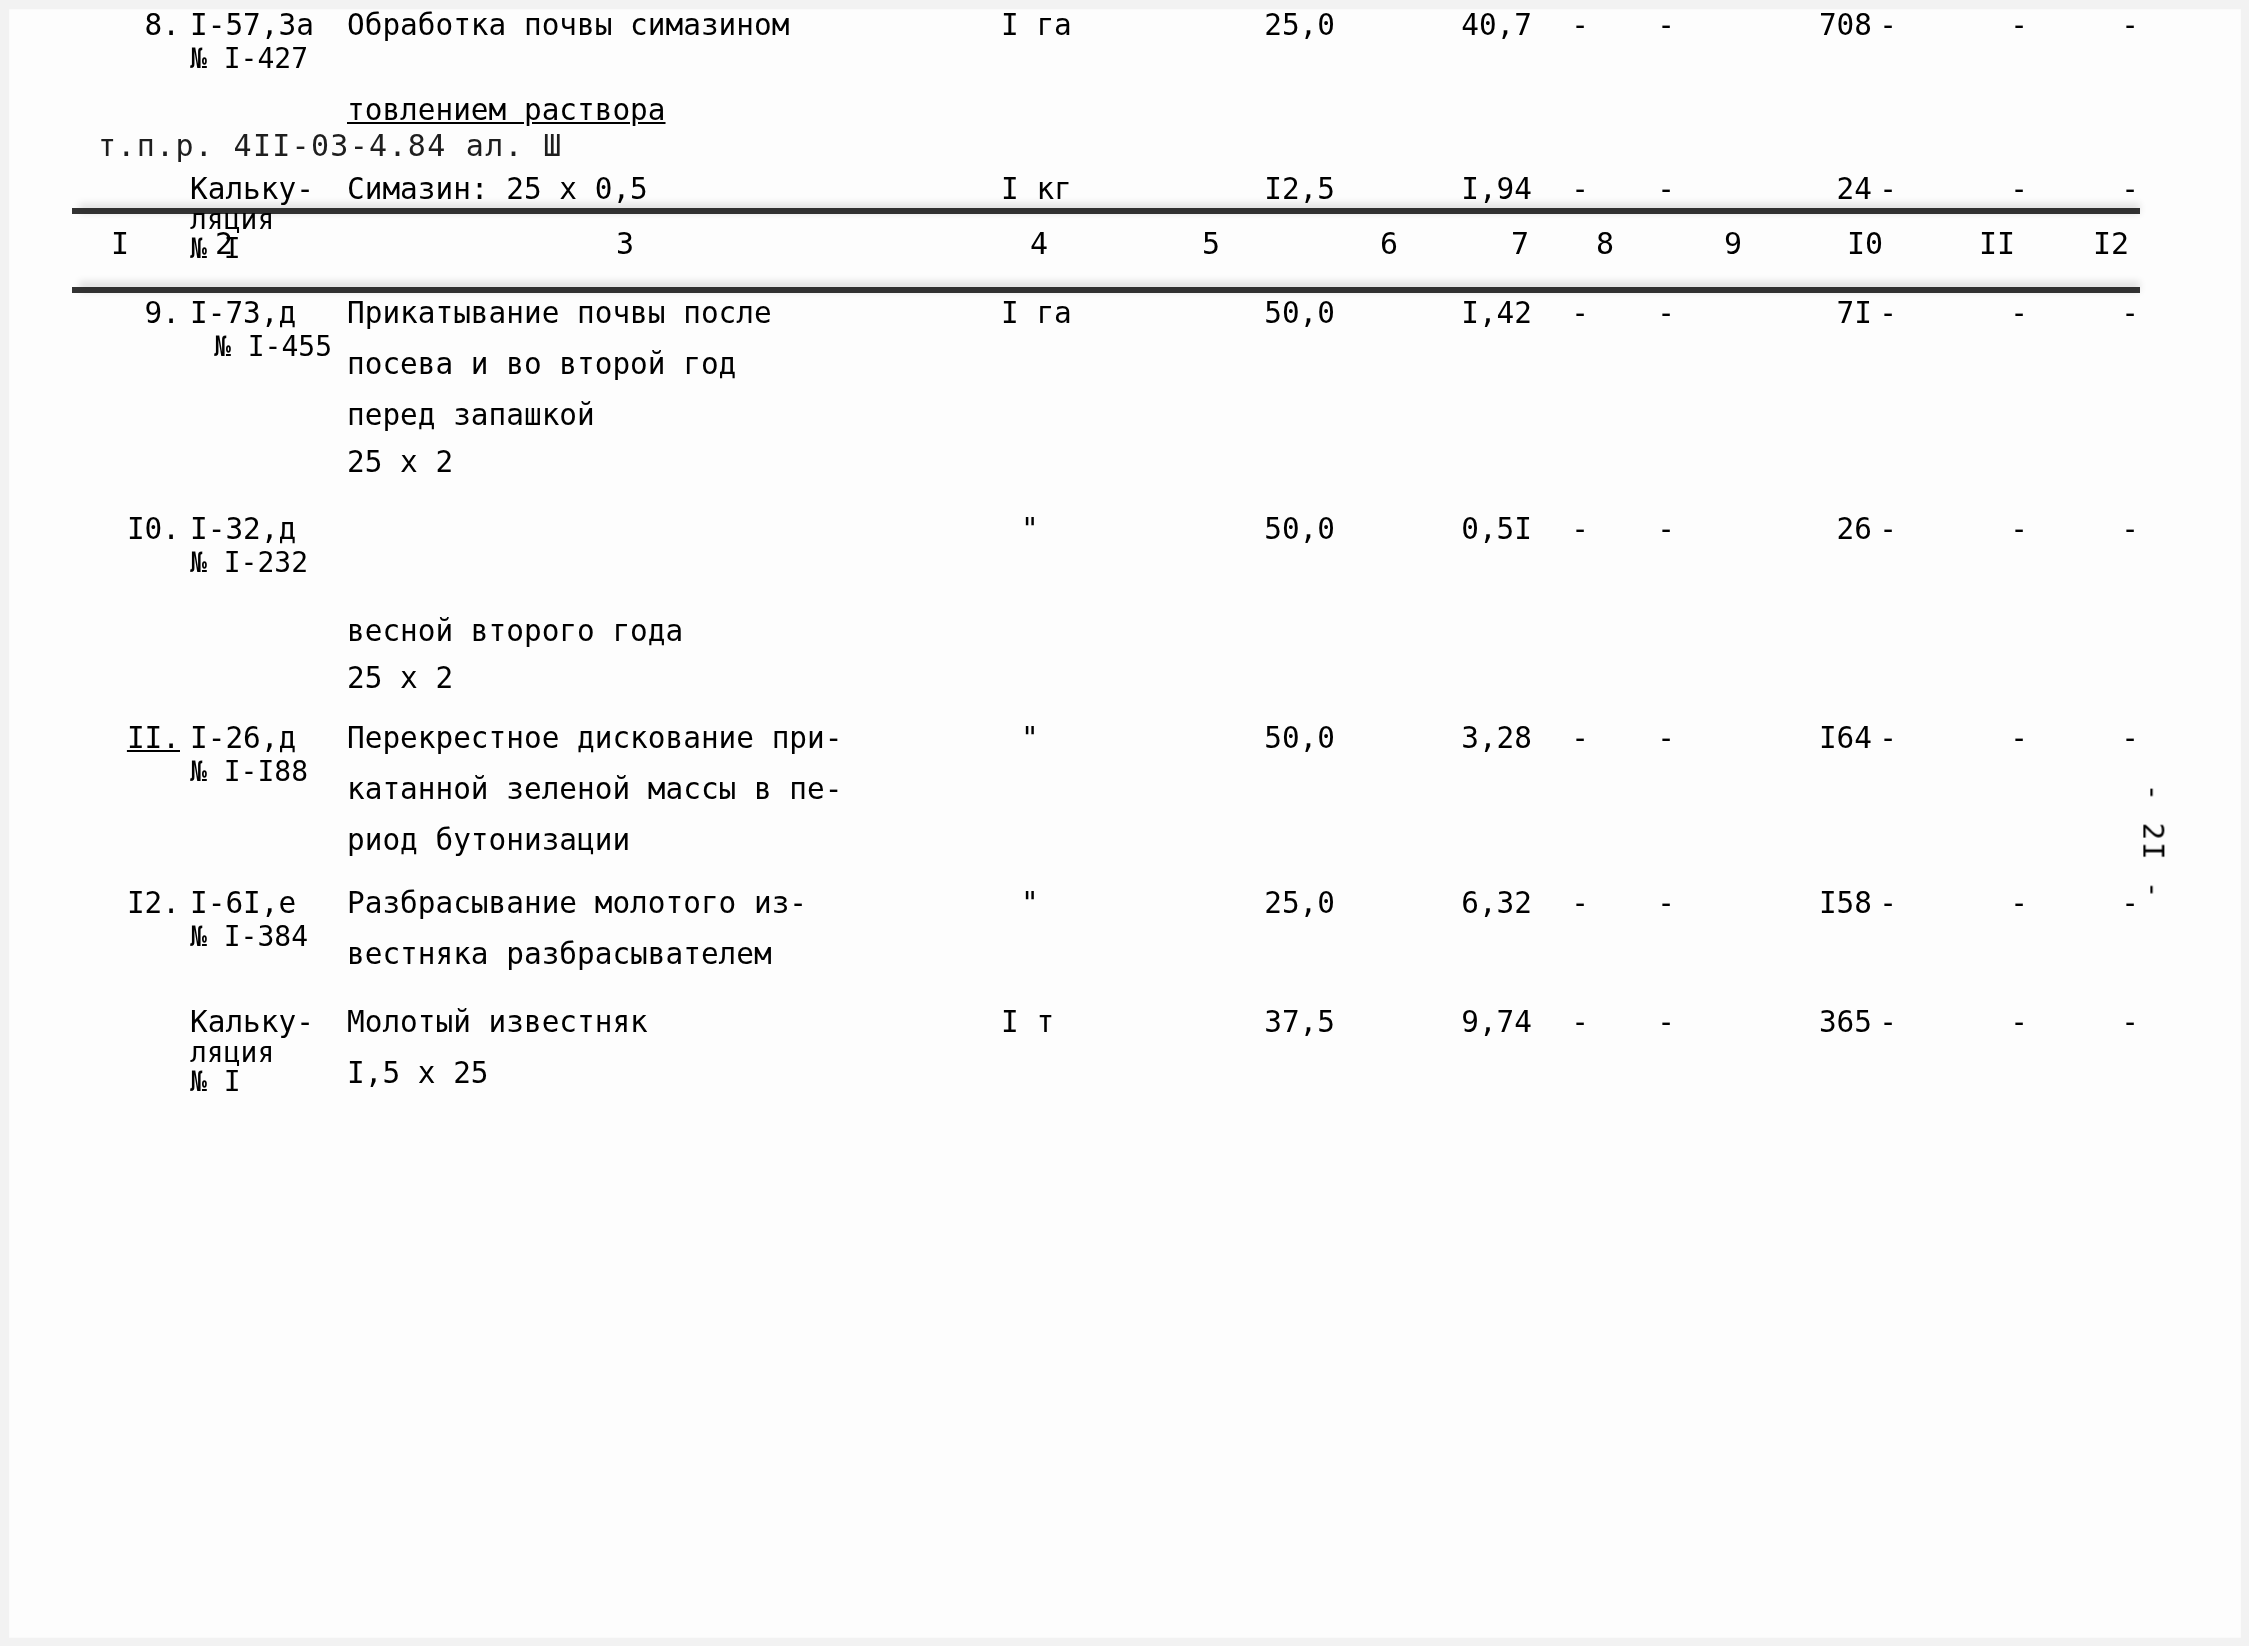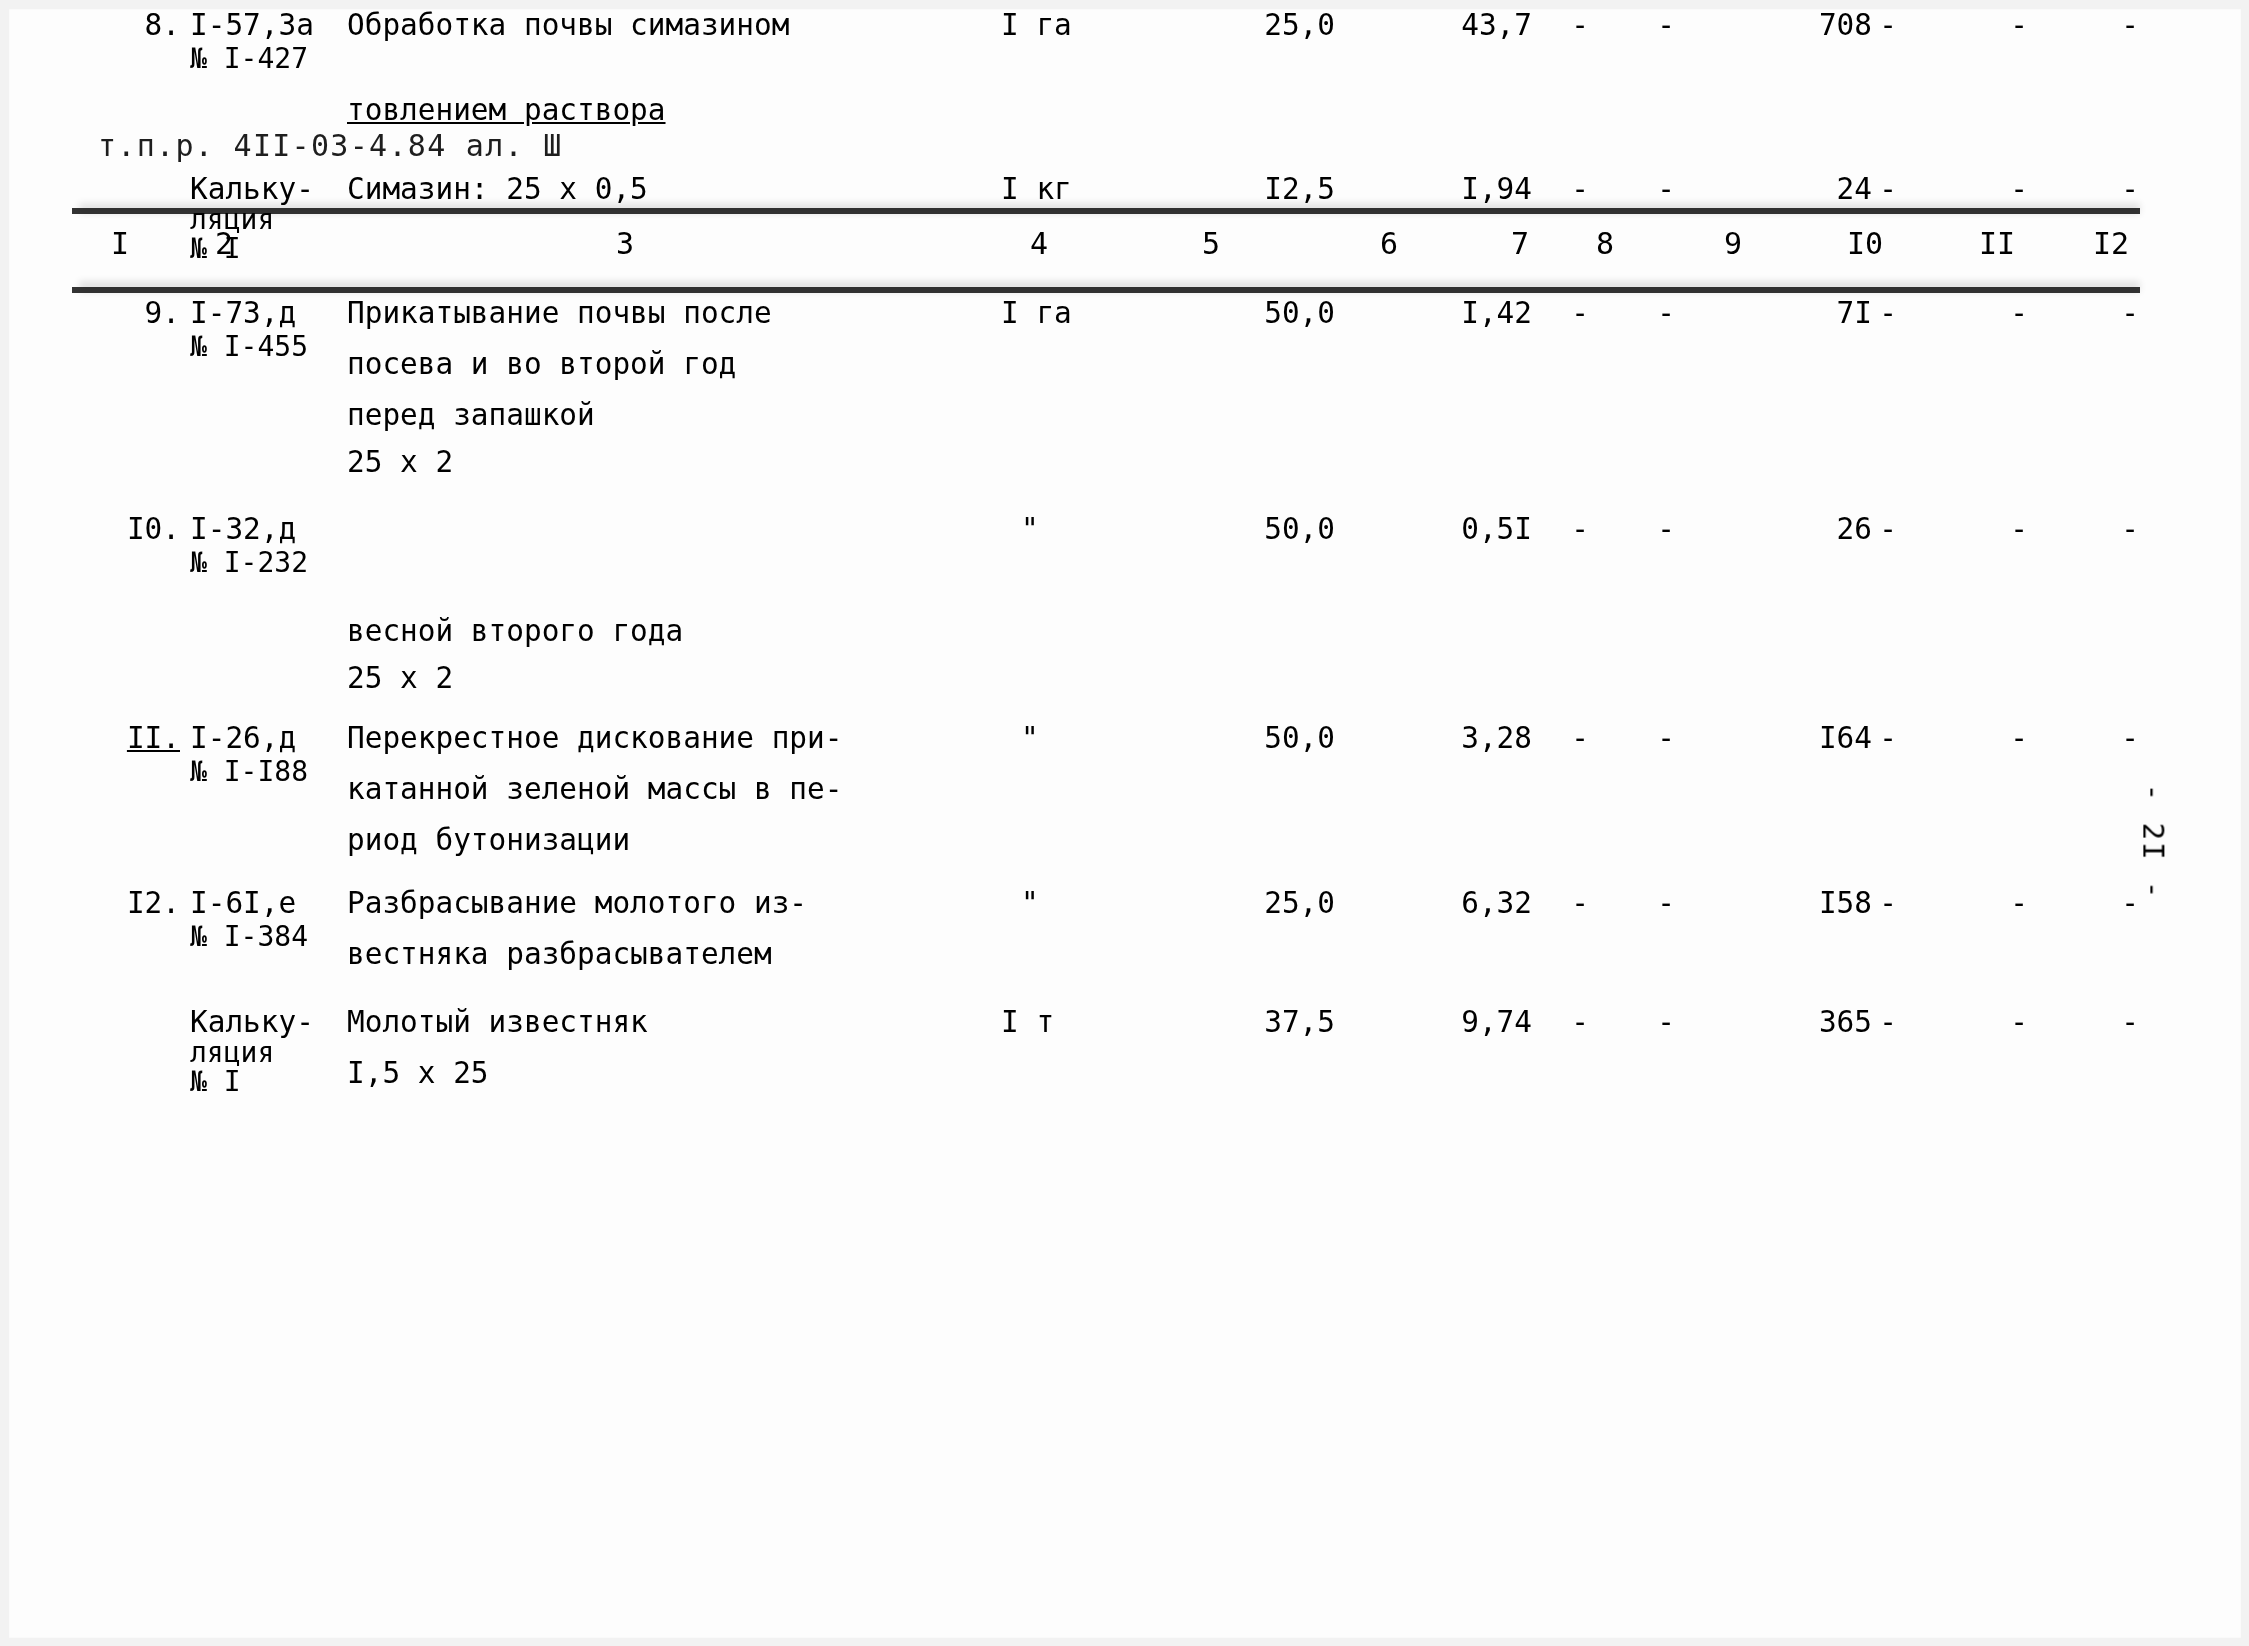--- a/index.html
+++ b/index.html
@@ -142,21 +142,21 @@
   <div class="rule bot"></div>
 
   <div class="row" style="height:164px;">
     <div class="cell c-num" style="top:0px;">8.</div>
     <div class="cell c-code" style="top:0px;">I-57,3а</div>
     <div class="cell c-code2" style="top:34px;">№ I-427</div>
     <div class="cell c-desc" style="top:0px;">Обработка почвы симазином</div>
     <div class="cell c-desc" style="top:85px;text-decoration:underline;">товлением раствора</div>
     <div class="cell c-unit" style="top:0px;">I га</div>
     <div class="cell c5" style="top:0px;">25,0</div>
-    <div class="cell c6" style="top:0px;">43,7</div>
+    <div class="cell c6" style="top:0px;">40,7</div>
     <div class="cell c7 dash" style="top:0px;">-</div>
     <div class="cell c8 dash" style="top:0px;">-</div>
     <div class="cell c9" style="top:0px;">708</div>
     <div class="cell c10 dash" style="top:0px;">-</div>
     <div class="cell c11 dash" style="top:0px;">-</div>
     <div class="cell c12 dash" style="top:0px;">-</div>
   </div>
 
   <div class="row" style="height:124px;">
     <div class="cell c-code" style="top:0px;">Кальку-</div>
@@ -170,21 +170,21 @@
     <div class="cell c8 dash" style="top:0px;">-</div>
     <div class="cell c9" style="top:0px;">24</div>
     <div class="cell c10 dash" style="top:0px;">-</div>
     <div class="cell c11 dash" style="top:0px;">-</div>
     <div class="cell c12 dash" style="top:0px;">-</div>
   </div>
 
   <div class="row" style="height:216px;">
     <div class="cell c-num" style="top:0px;">9.</div>
     <div class="cell c-code" style="top:0px;">I-73,д</div>
-    <div class="cell c-code2" style="top:34px;">№ I-455</div>
+    <div class="cell c-code2" style="top:34px;margin-left:24px;">№ I-455</div>
     <div class="cell c-desc" style="top:0px;">Прикатывание почвы после</div>
     <div class="cell c-desc" style="top:51px;">посева и во второй год</div>
     <div class="cell c-desc" style="top:102px;">перед запашкой</div>
     <div class="cell c-desc" style="top:149px;">25 x 2</div>
     <div class="cell c-unit" style="top:0px;">I га</div>
     <div class="cell c5" style="top:0px;">50,0</div>
     <div class="cell c6" style="top:0px;">I,42</div>
     <div class="cell c7 dash" style="top:0px;">-</div>
     <div class="cell c8 dash" style="top:0px;">-</div>
     <div class="cell c9" style="top:0px;">7I</div>

